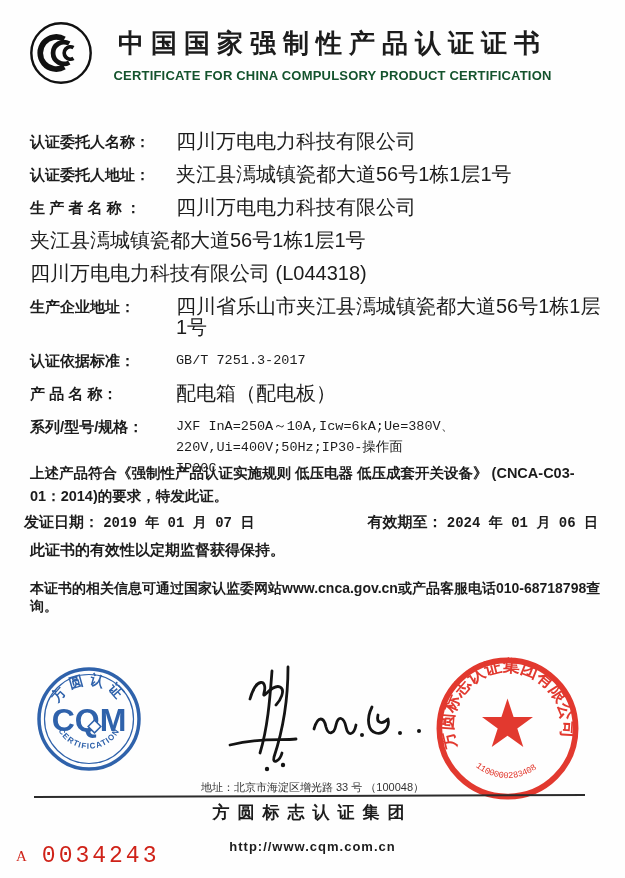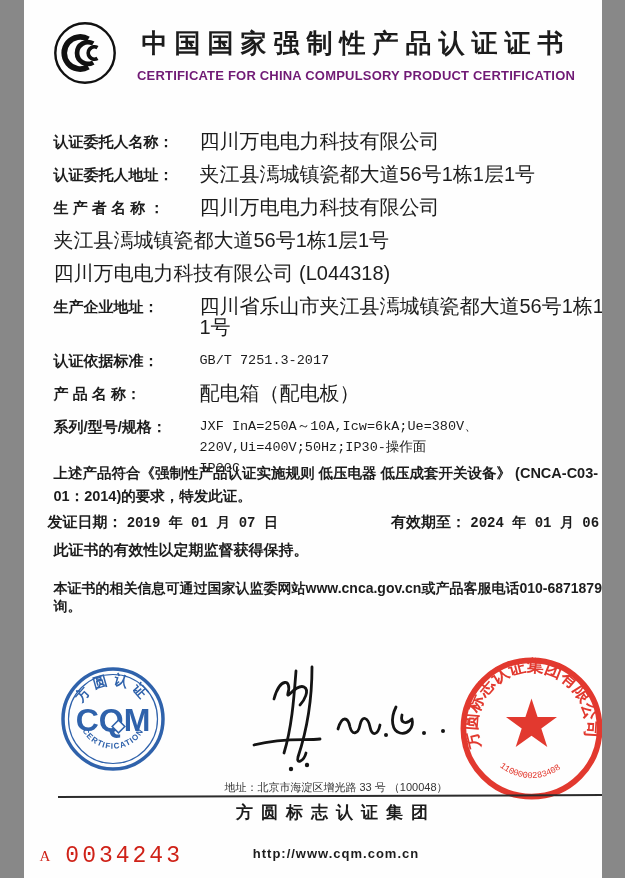--- a/index.html
+++ b/index.html
@@ -1,26 +1,26 @@
 <!DOCTYPE html>
 <html><head>
 <meta charset="utf-8">
 <style>
   * { margin:0; padding:0; box-sizing:border-box; }
   html,body { background:#888; }
   .page {
-    position:relative; width:578px; height:878px; margin:0 auto;
+    position:relative; width:625px; height:878px; margin:0 auto;
     background:#fefefe; color:#1c1c1c; overflow:hidden;
     font-family:"Liberation Sans", sans-serif;
   }
   
   .ccc-logo { position:absolute; left:28px; top:20px; }
   .header-titles { position:absolute; left:80px; top:26px; width:505px; text-align:center; }
   .title-cn { font-size:26px; font-weight:bold; letter-spacing:7px; font-family:"Liberation Serif", serif; white-space:nowrap; }
-  .title-en { margin-top:7px; font-size:13px; font-weight:600; letter-spacing:0.2px; color:#701a75; white-space:nowrap; }
+  .title-en { margin-top:7px; font-size:13px; font-weight:600; letter-spacing:0.2px; color:#14532d; white-space:nowrap; }
   .cert-no-line { position:absolute; top:101px; right:78px; font-size:14px; font-weight:bold; white-space:nowrap; }
   .cert-no-line .no { font-family:"Liberation Mono", monospace; font-weight:normal; font-size:15px; letter-spacing:0.5px; }
   
   .fields { position:absolute; left:30px; top:131px; width:575px; }
   .field-row { display:flex; align-items:flex-start; margin-bottom:12px; line-height:21px; }
   .field-label { flex:0 0 146px; font-size:15px; font-weight:bold; white-space:nowrap; }
   .field-value { flex:1; font-size:20px; }
   .field-value.mono { font-family:"Liberation Mono", monospace; font-size:13.5px; letter-spacing:0; }
   .field-value .v2 { display:block; }
   
@@ -29,21 +29,21 @@
   .date-val { font-family:"Liberation Mono", monospace; font-weight:bold; font-size:14px; }
   .validity-note { position:absolute; left:30px; top:541px; font-size:15px; font-weight:bold; }
   .info-note { position:absolute; left:30px; top:580px; width:575px; font-size:14px; font-weight:bold; }
   
   .cqm-logo { position:absolute; left:30px; top:662px; }
   .signature { position:absolute; left:222px; top:655px; }
   .seal { position:absolute; left:430px; top:650px; opacity:0.93; }
   .rule { position:absolute; left:34px; top:795px; width:551px; height:2px; background:#2b2b2b; transform:rotate(-0.2deg); }
   .footer-company { position:absolute; left:0; top:801px; width:625px; text-align:center; font-size:17px; font-weight:bold; letter-spacing:8px; }
   .footer-address { position:absolute; left:0; top:780px; width:625px; text-align:center; font-size:11px; color:#333; }
-  .footer-website { position:absolute; left:0; top:839px; width:625px; text-align:center; font-size:13px; font-weight:bold; letter-spacing:1px;margin-top:7px; }
+  .footer-website { position:absolute; left:0; top:839px; width:625px; text-align:center; font-size:13px; font-weight:bold; letter-spacing:1px; }
   .serial { position:absolute; left:16px; top:843px; color:#cf2218; display:flex; align-items:center; gap:15px; }
   .serial .prefix { font-size:15px; font-family:"Liberation Serif", serif; }
   .serial .number { font-size:23px; font-family:"Liberation Mono", monospace; letter-spacing:3px; }
 </style>
 </head>
 <body>
 
 <div class="page">
 
   <div class="ccc-logo">

